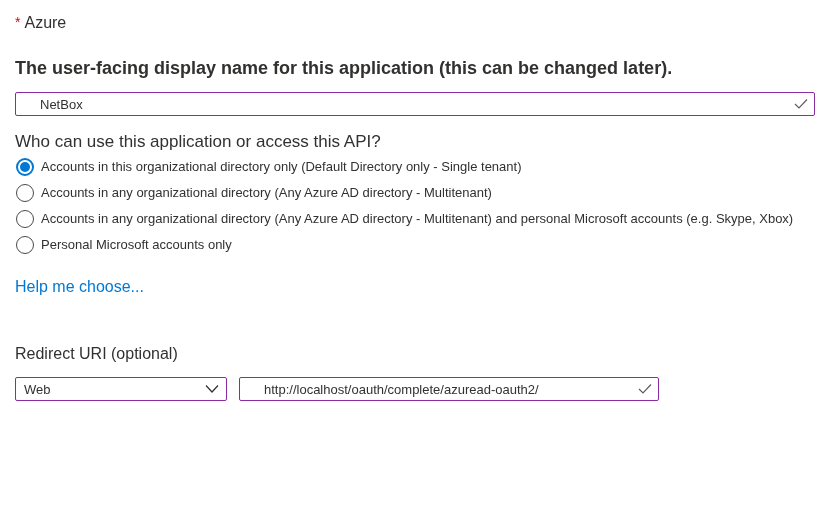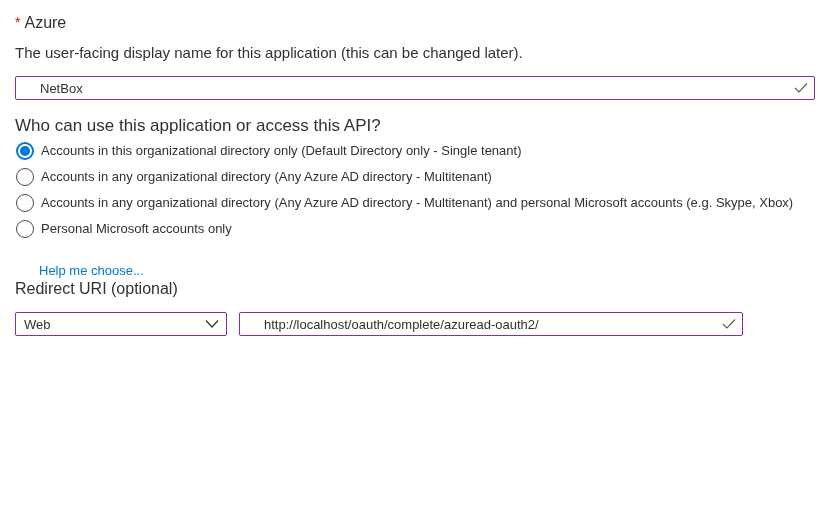--- a/index.html
+++ b/index.html
@@ -19,23 +19,24 @@
     font-weight: 400;
   }
   .first-title { margin-top: 3px; }
   .required-marker {
     color: var(--required, #e50000);
     font-size: 14px;
     vertical-align: 1px;
     margin-right: 4px;
   }
   .desc {
-    font-size: 15px; line-height: 15px;
-    margin-top: 12px;
+    font-size: 18px; line-height: 15px;
+    margin-top: 28px;
     color: var(--text, #323130);
+    font-weight: bold;
   }
 
   .input-wrap {
     position: relative;
     margin-top: 16px;
     width: 800px; height: 24px;
   }
   .text-input {
     width: 100%; height: 100%;
     border: 1px solid var(--dirty-border, #8a2da5);
@@ -79,28 +80,27 @@
     position: absolute;
     left: 2px; top: 2px; right: 2px; bottom: 2px;
     border-radius: 50%;
     background: var(--radio-selected, #0078d4);
   }
   .radio-label { margin-left: 7px; font-size: 13px; line-height: 16px; }
 
   .help-link {
     display: inline-block;
     margin-top: 21px;
-    font-size: 13px; line-height: 16px;
+    font-size: 16px; line-height: 16px;
     color: var(--link, #0078d4);
     text-decoration: none;
     cursor: pointer;
-    margin-left: 24px;
   }
 
-  .section3-title { }
+  .section3-title { margin-top: 48px; }
   .redirect-desc {
     margin-top: 12px;
     font-size: 13px; line-height: 19px;
     max-width: 802px;
   }
 
   .redirect-row {
     margin-top: 13px;
     display: flex; align-items: center;
   }
@@ -117,21 +117,21 @@
   }
   .chevron-icon {
     position: absolute; right: 7px; top: 50%;
     transform: translateY(-50%);
     width: 14px; height: 9px;
     display: block;
   }
   .uri-wrap {
     position: relative;
     margin-left: 12px;
-    width: 504px; height: 24px;
+    width: 420px; height: 24px;
   }
 </style>
 </head>
 <body>
 
 <div class="container">
 
   
   <div class="section-title first-title">
     <span class="required-marker">*</span><span>Azure</span>

